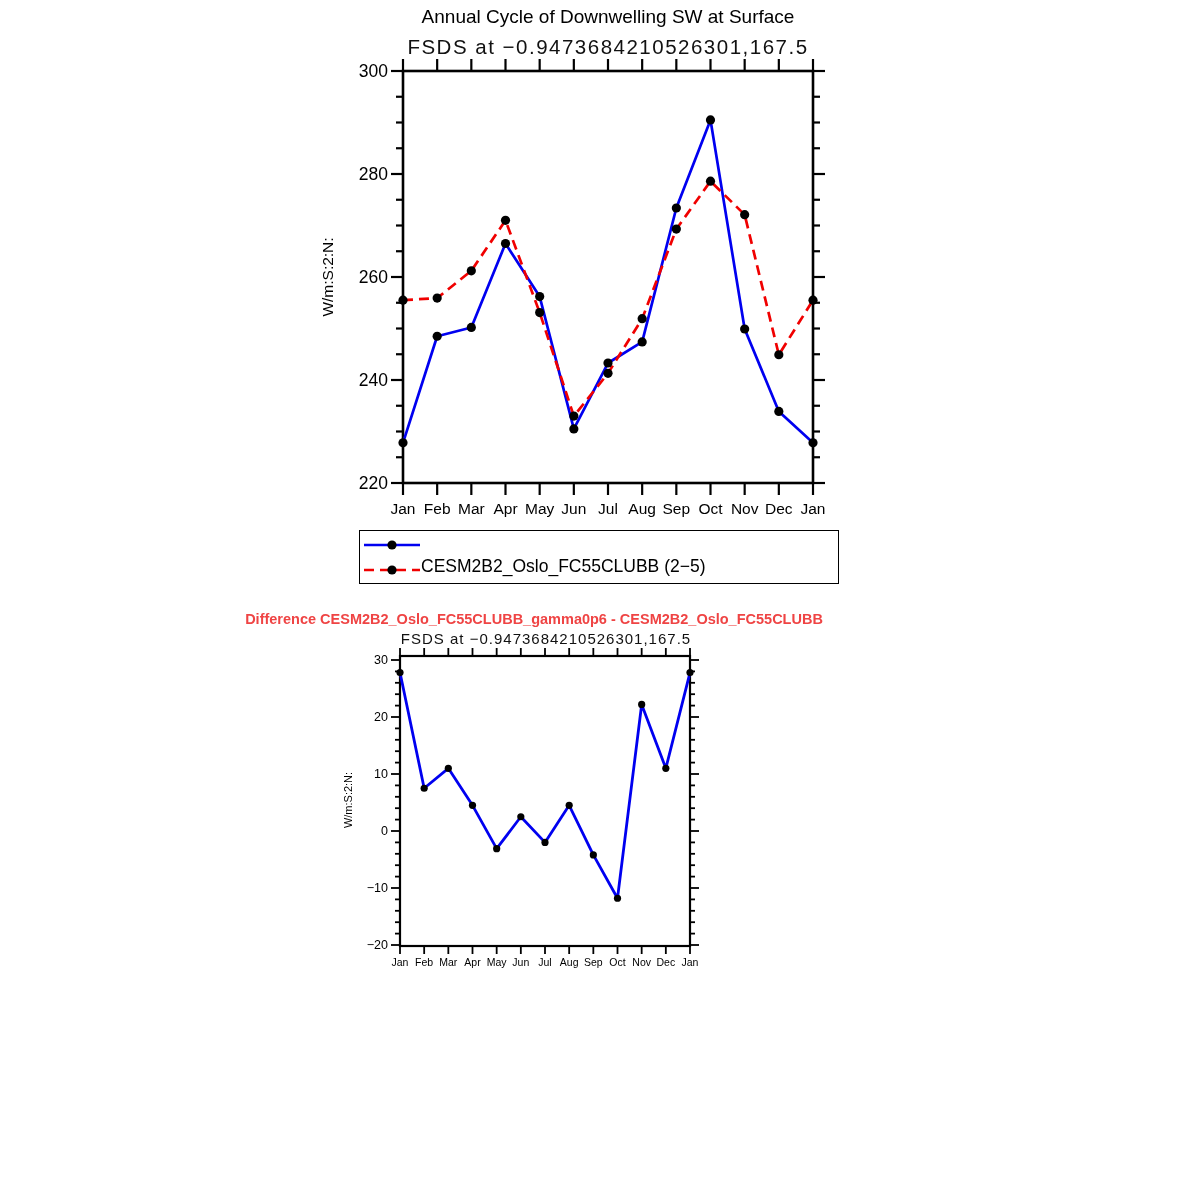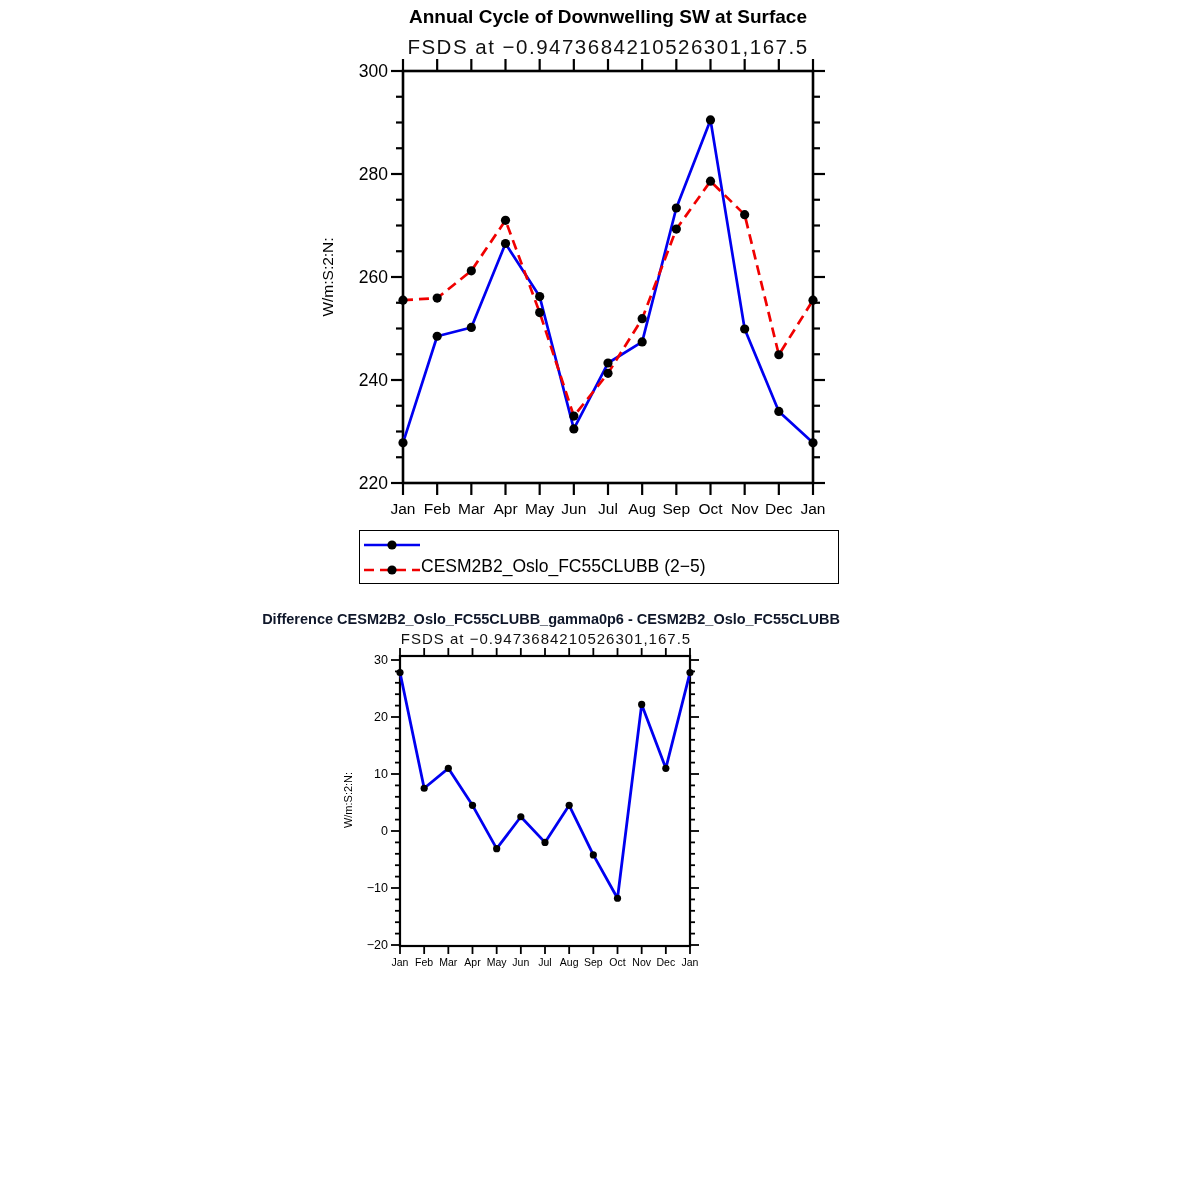--- a/index.html
+++ b/index.html
@@ -8,31 +8,31 @@
     width:1183px;height:1183px;
     background:#ffffff;
     font-family:"Liberation Sans", sans-serif;
     color:#000;
     overflow:hidden;
   }
   .abs{position:absolute;}
   .title1{
     left:303px;top:6px;width:610px;
     text-align:center;
-    font-size:19px;font-weight:bold;color:#000;
+    font-size:19px;font-weight:normal;color:#000;
   }
   .subtitle1{
     left:303px;top:35px;width:610px;
     text-align:center;
     font-size:20.5px;font-weight:400;letter-spacing:1.5px;color:#111;
   }
   .title2{
-    left:261px;top:611px;width:580px;
+    left:244px;top:611px;width:580px;
     text-align:center;
-    font-size:14.5px;font-weight:bold;color:#0f172a;
+    font-size:14.5px;font-weight:bold;color:#ef4444;
   }
   .subtitle2{
     left:390px;top:630px;width:312px;
     text-align:center;
     font-size:15px;font-weight:400;letter-spacing:1px;color:#111;
   }
   .legend-box{
     left:359px;top:530px;width:478px;height:52px;
     border:1.6px solid #000;
     background:#fff;

